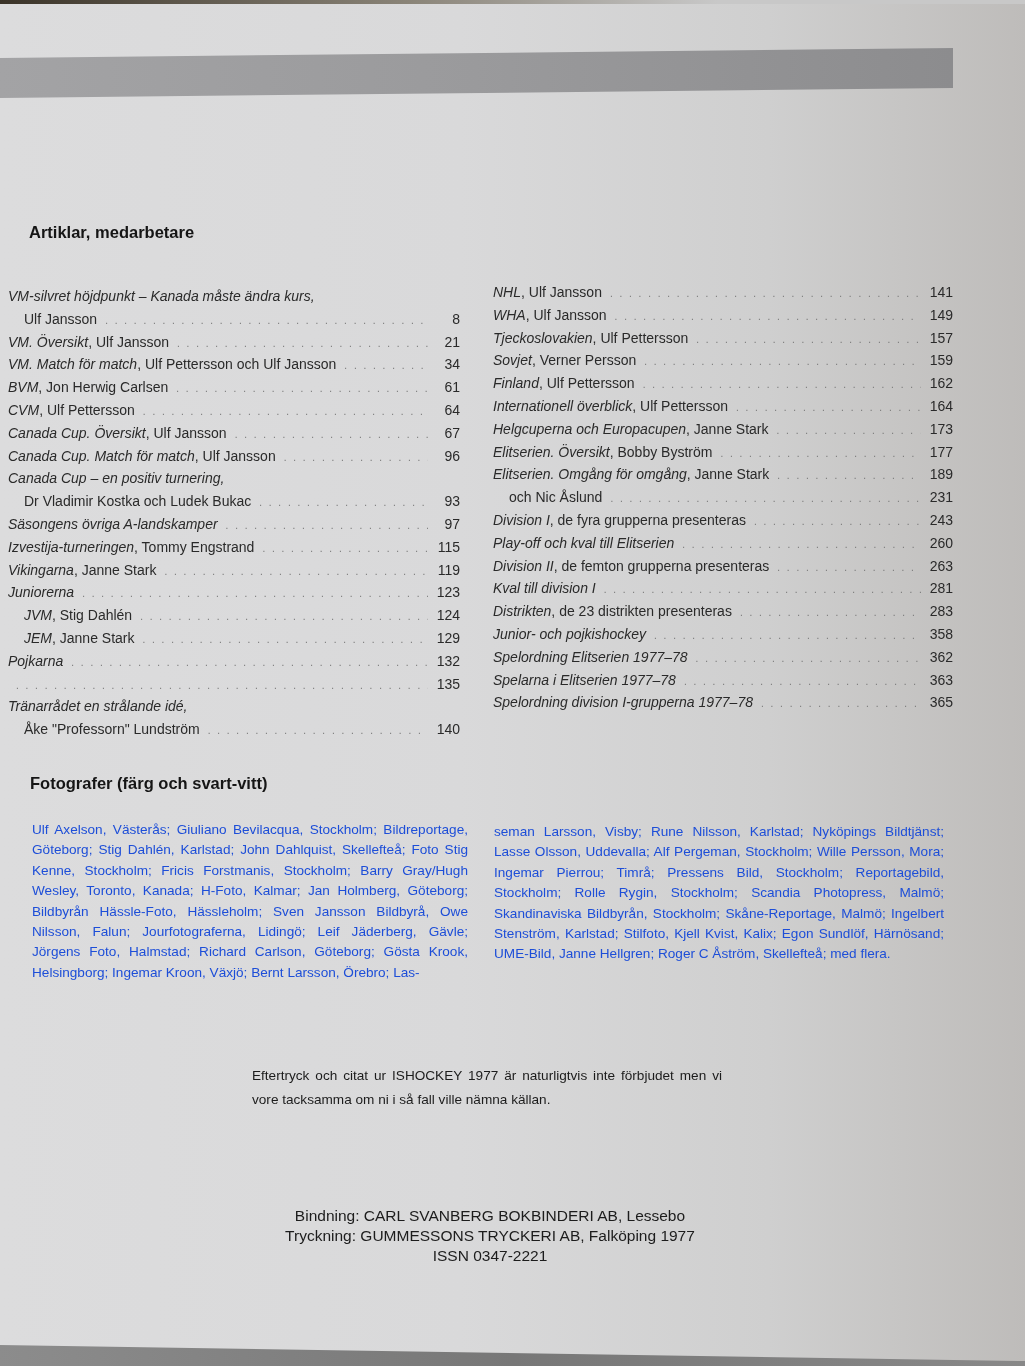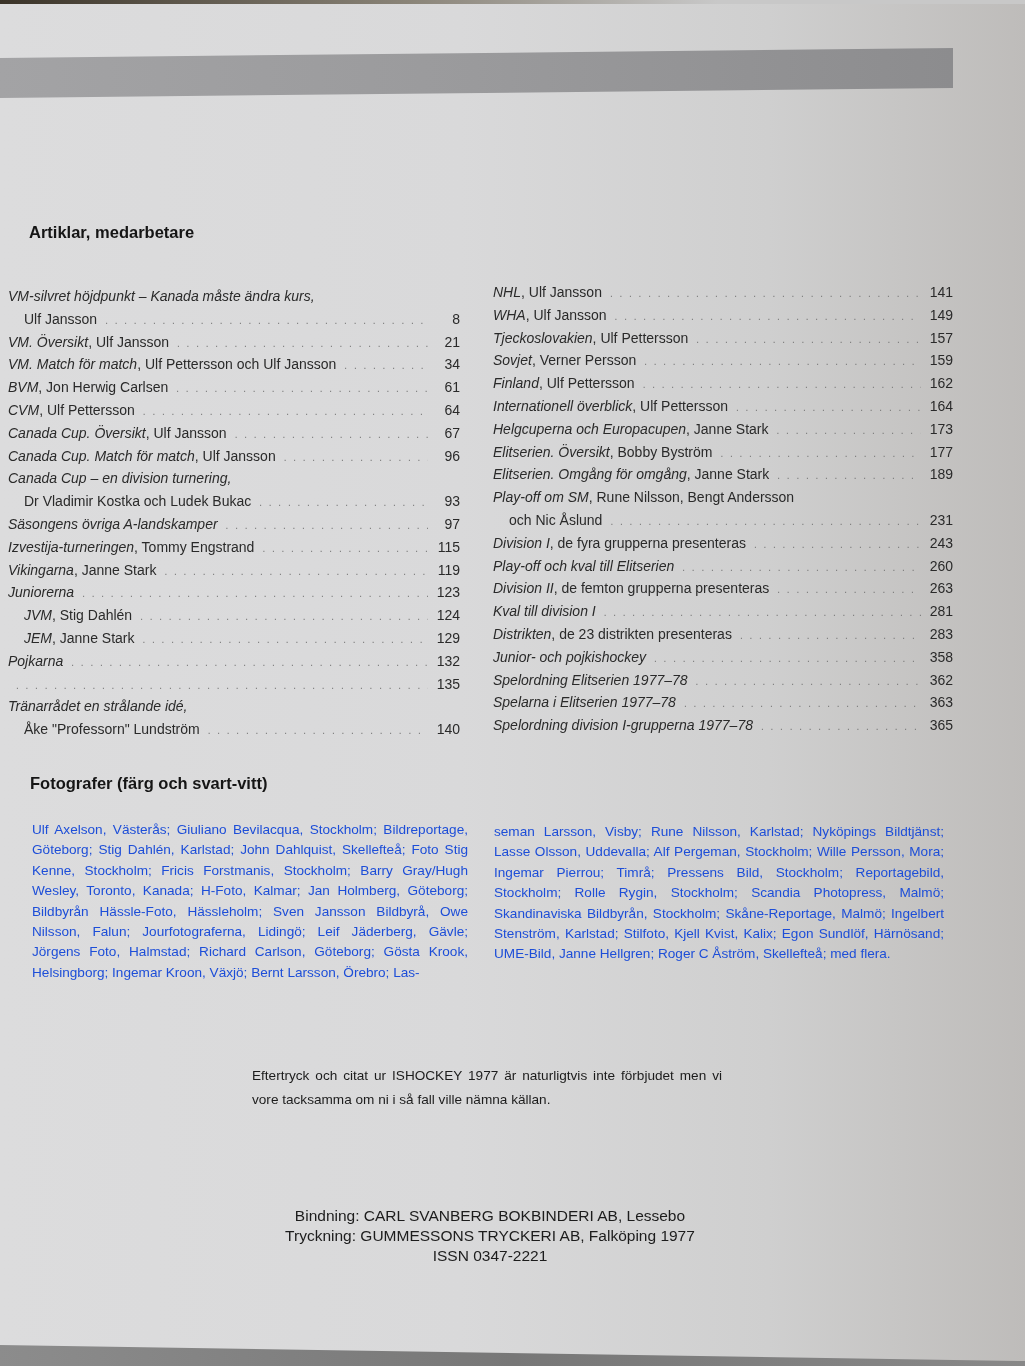--- a/index.html
+++ b/index.html
@@ -73,21 +73,21 @@
       <span class="txt"><span class="t">Canada Cup. Översikt</span><span class="a">, Ulf Jansson</span></span>
       <span class="dots"></span>
       <span class="pg">67</span>
     </div>
     <div class="row">
       <span class="txt"><span class="t">Canada Cup. Match för match</span><span class="a">, Ulf Jansson</span></span>
       <span class="dots"></span>
       <span class="pg">96</span>
     </div>
     <div class="row nodots">
-      <span class="txt"><span class="t">Canada Cup – en division turnering,</span><span class="a"></span></span>
+      <span class="txt"><span class="t">Canada Cup – en positiv turnering,</span><span class="a"></span></span>
       <span class="dots"></span>
       <span class="pg"></span>
     </div>
     <div class="row indent">
       <span class="txt"><span class="t"></span><span class="a">Dr Vladimir Kostka och Ludek Bukac</span></span>
       <span class="dots"></span>
       <span class="pg">93</span>
     </div>
     <div class="row">
       <span class="txt"><span class="t">Säsongens övriga A-landskamper</span><span class="a"></span></span>
@@ -177,25 +177,20 @@
     </div>
     <div class="row">
       <span class="txt"><span class="t">Elitserien. Översikt</span><span class="a">, Bobby Byström</span></span>
       <span class="dots"></span>
       <span class="pg">177</span>
     </div>
     <div class="row">
       <span class="txt"><span class="t">Elitserien. Omgång för omgång</span><span class="a">, Janne Stark</span></span>
       <span class="dots"></span>
       <span class="pg">189</span>
-    </div>
-    <div class="row nodots">
-      <span class="txt"><span class="t">Play-off om SM</span><span class="a">, Rune Nilsson, Bengt Andersson</span></span>
-      <span class="dots"></span>
-      <span class="pg"></span>
     </div>
     <div class="row indent">
       <span class="txt"><span class="t"></span><span class="a">och Nic Åslund</span></span>
       <span class="dots"></span>
       <span class="pg">231</span>
     </div>
     <div class="row">
       <span class="txt"><span class="t">Division I</span><span class="a">, de fyra grupperna presenteras</span></span>
       <span class="dots"></span>
       <span class="pg">243</span>

